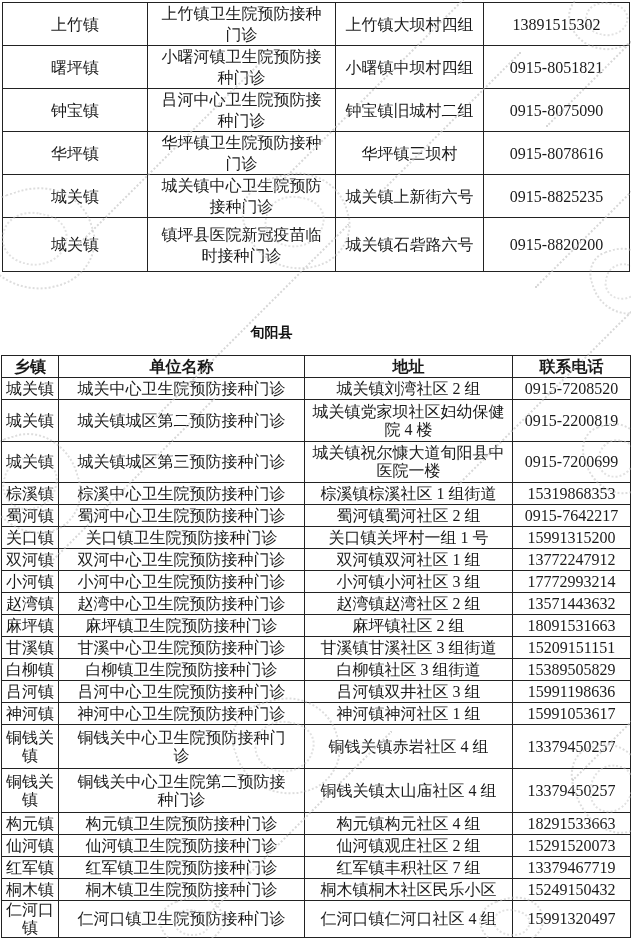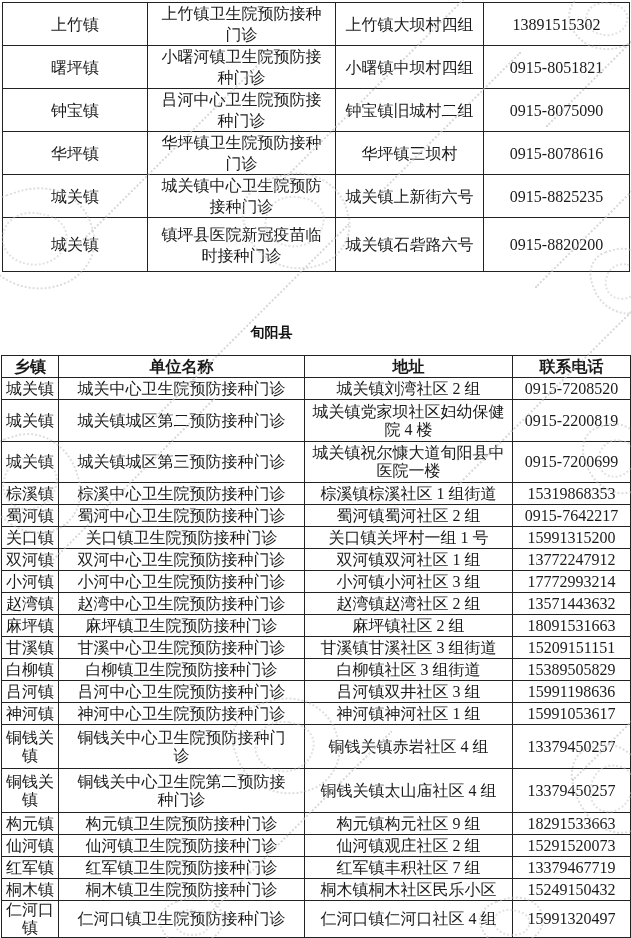--- a/index.html
+++ b/index.html
@@ -265,21 +265,21 @@
         </tr>
         <tr>
           <td>铜钱关镇</td>
           <td>铜钱关中心卫生院第二预防接种门诊</td>
           <td>铜钱关镇太山庙社区 4 组</td>
           <td>13379450257</td>
         </tr>
         <tr>
           <td>构元镇</td>
           <td>构元镇卫生院预防接种门诊</td>
-          <td>构元镇构元社区 9 组</td>
+          <td>构元镇构元社区 4 组</td>
           <td>18291533663</td>
         </tr>
         <tr>
           <td>仙河镇</td>
           <td>仙河镇卫生院预防接种门诊</td>
           <td>仙河镇观庄社区 2 组</td>
           <td>15291520073</td>
         </tr>
         <tr>
           <td>红军镇</td>

